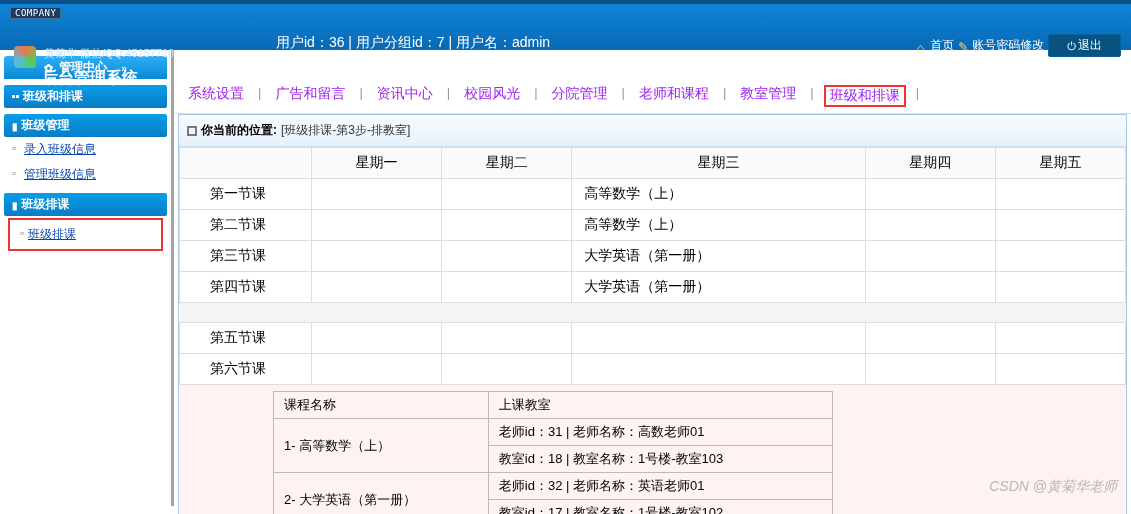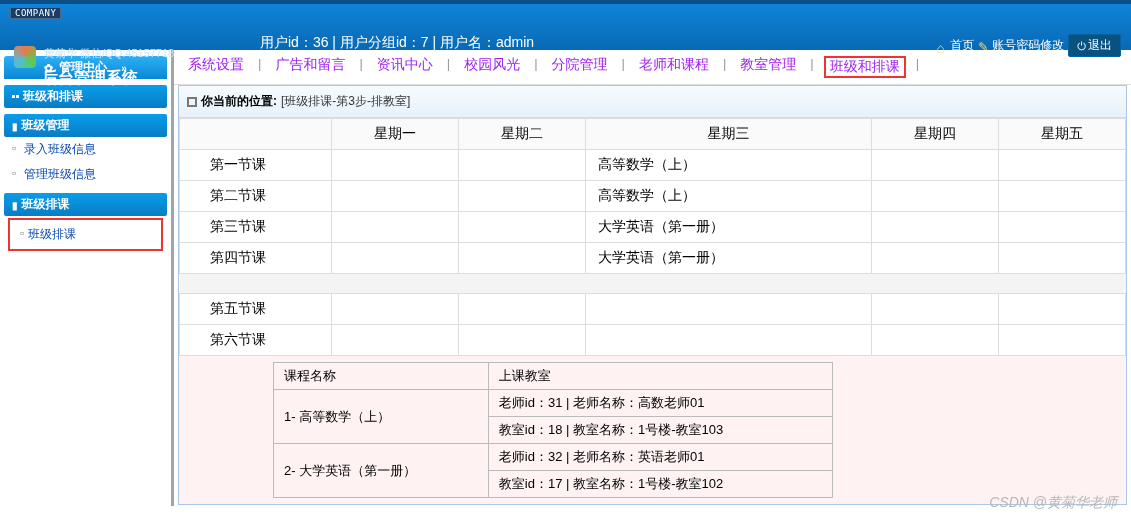--- a/index.html
+++ b/index.html
@@ -4,67 +4,67 @@
   <style>
     * { margin: 0; padding: 0; box-sizing: border-box; }
     body { font-family: "Microsoft YaHei", Arial, sans-serif; font-size: 12px; background: #fff; width: 1131px; height: 514px; overflow: hidden; position: relative; }
     
     .top-bar { background: linear-gradient(#1084d8, #0869b5); height: 50px; border-top: 4px solid #0a4f87; position: relative; }
     .company-tag { position: absolute; top: 3px; left: 10px; background: #1a3d66; border: 1px solid #4a6b8a; padding: 0 4px; color: #fff; font-size: 9px; font-family: monospace; letter-spacing: 0.5px; }
     .logo-box { position: absolute; left: 14px; top: 20px; display: flex; align-items: center; gap: 6px; }
     .logo-icon { width: 22px; height: 22px; background: conic-gradient(#e74, #5c5, #5bd, #e74); border-radius: 4px; }
     .logo-title { color: #fff; font-size: 16px; font-weight: bold; margin-top: 44px; }
     .logo-sub { color: #cde6f7; font-size: 11px; position: absolute; left: 44px; top: 42px; }
-    .user-info { color: #fff; font-size: 14px; position: absolute; left: 260px; top: 30px; }
+    .user-info { color: #fff; font-size: 14px; position: absolute; left: 276px; top: 30px; }
     .top-right { position: absolute; right: 10px; top: 30px; display: flex; gap: 4px; align-items: center; }
     .top-right a { color: #fff; text-decoration: none; display: flex; align-items: center; gap: 2px; font-size: 12px; }
     .home-icon, .edit-icon { width: 12px; height: 12px; display: inline-block; }
     .home-icon::before { content: "⌂"; color: #ffdd77; font-size: 14px; }
     .edit-icon::before { content: "✎"; color: #ffdd77; font-size: 12px; }
-    .logout-btn { background: #07527f; border: 1px solid #08619a; color: #fff; padding: 2px 8px; border-radius: 2px; cursor: pointer; display: flex; align-items: center; gap: 2px; font-size: 12px; }
+    .logout-btn { background: #07527f; border: 1px solid #08619a; color: #fff; padding: 2px 18px; border-radius: 2px; cursor: pointer; display: flex; align-items: center; gap: 2px; font-size: 12px; }
     .power-icon::before { content: "⏻"; font-size: 11px; }
     
     .container { display: flex; height: 456px; }
     
     .sidebar { width: 174px; background: #fff; border-right: 3px solid #a3a3a3; padding: 6px 4px; }
     .side-head { background: linear-gradient(#2cb0f5, #0a87d5); color: #fff; text-align: center; padding: 3px 0; border-radius: 3px 3px 0 0; font-weight: bold; display: flex; align-items: center; justify-content: center; gap: 6px; }
     .cog-icon::before { content: "✿"; font-size: 11px; }
     .arrow-icon::after { content: "»"; font-size: 10px; margin-left: 8px; }
     .side-section { margin-top: 6px; }
     .side-sec-head { background: linear-gradient(#0a9de8, #087cc5); color: #fff; padding: 3px 8px; font-weight: bold; display: flex; align-items: center; gap: 4px; border-radius: 2px; }
     .grid-icon { display: inline-grid; grid-template-columns: 3px 3px; gap: 1px; }
     .grid-icon::before, .grid-icon::after { content: ""; width: 3px; height: 3px; background: #fff; }
     .bar-icon::before { content: "▮"; font-size: 10px; }
-    .side-item { padding: 4px 8px 4px 20px; color: #0645ad; cursor: pointer; position: relative; }
+    .side-item { padding: 4px 8px 4px 20px; color: #0645ad; text-decoration: underline; cursor: pointer; position: relative; }
     .side-item::before { content: "▫"; position: absolute; left: 8px; color: #888; }
     .red-box { border: 2px solid #e33; margin: 2px 4px; padding: 2px; }
     
     .main { flex: 1; background: #fff; }
-    .main-nav { background: #fff; border-bottom: 1px solid #ddd; padding: 6px 10px; display: flex; gap: 2px; }
+    .main-nav { background: #fff; border-bottom: 1px solid #ddd; padding: 6px 10px; display: flex; gap: 2px; margin-top: 29px; }
     .main-nav a { color: #a020f0; text-decoration: none; font-size: 14px; padding: 0 4px; }
     .nav-sep { color: #999; padding: 0 8px; font-size: 13px; }
     .nav-red { border: 2px solid #e33; }
     
     .content { border: 1px solid #a9c7e8; margin: 0 4px; }
     .breadcrumb { background: linear-gradient(#f7fbff, #e7f1fa); border-bottom: 1px solid #c8dff0; padding: 7px 8px; display: flex; align-items: center; gap: 4px; }
     .square-icon { width: 10px; height: 10px; border: 2px solid #787878; display: inline-block; }
     .breadcrumb b { font-size: 12px; }
     .breadcrumb span { color: #333; font-size: 12px; }
     
     table.sched { width: 100%; border-collapse: collapse; }
     table.sched th, table.sched td { border: 1px solid #ddd; padding: 6px 12px; font-size: 14px; text-align: left; font-weight: normal; }
     table.sched th { text-align: center; background: #fafafa; }
-    table.sched td.row-label { padding-left: 30px; width: 152px; }
+    table.sched td.row-label { padding-left: 30px; width: 132px; }
     tr.spacer td { background: #f4f4f4; height: 20px; border-left: none; border-right: none; }
     
     .pink-box { background: #fef2f2; padding: 6px; }
     .course-detail { margin-left: 88px; width: 560px; border-collapse: collapse; }
     .course-detail td { border: 1px solid #bbb; padding: 4px 10px; font-size: 13px; }
     
-    .watermark { position: absolute; right: 14px; bottom: 2px; color: #b7b7b7; font-size: 14px; font-style: italic; pointer-events: none; }
+    .watermark { position: absolute; right: 14px; bottom: 18px; color: #b7b7b7; font-size: 14px; font-style: italic; pointer-events: none; }
   </style>
 </head>
 <body>
 
 <div class="top-bar">
   <div class="company-tag">COMPANY</div>
   <div class="logo-box">
     <div class="logo-icon"></div>
     <div class="logo-title">后台管理系统</div>
   </div>

